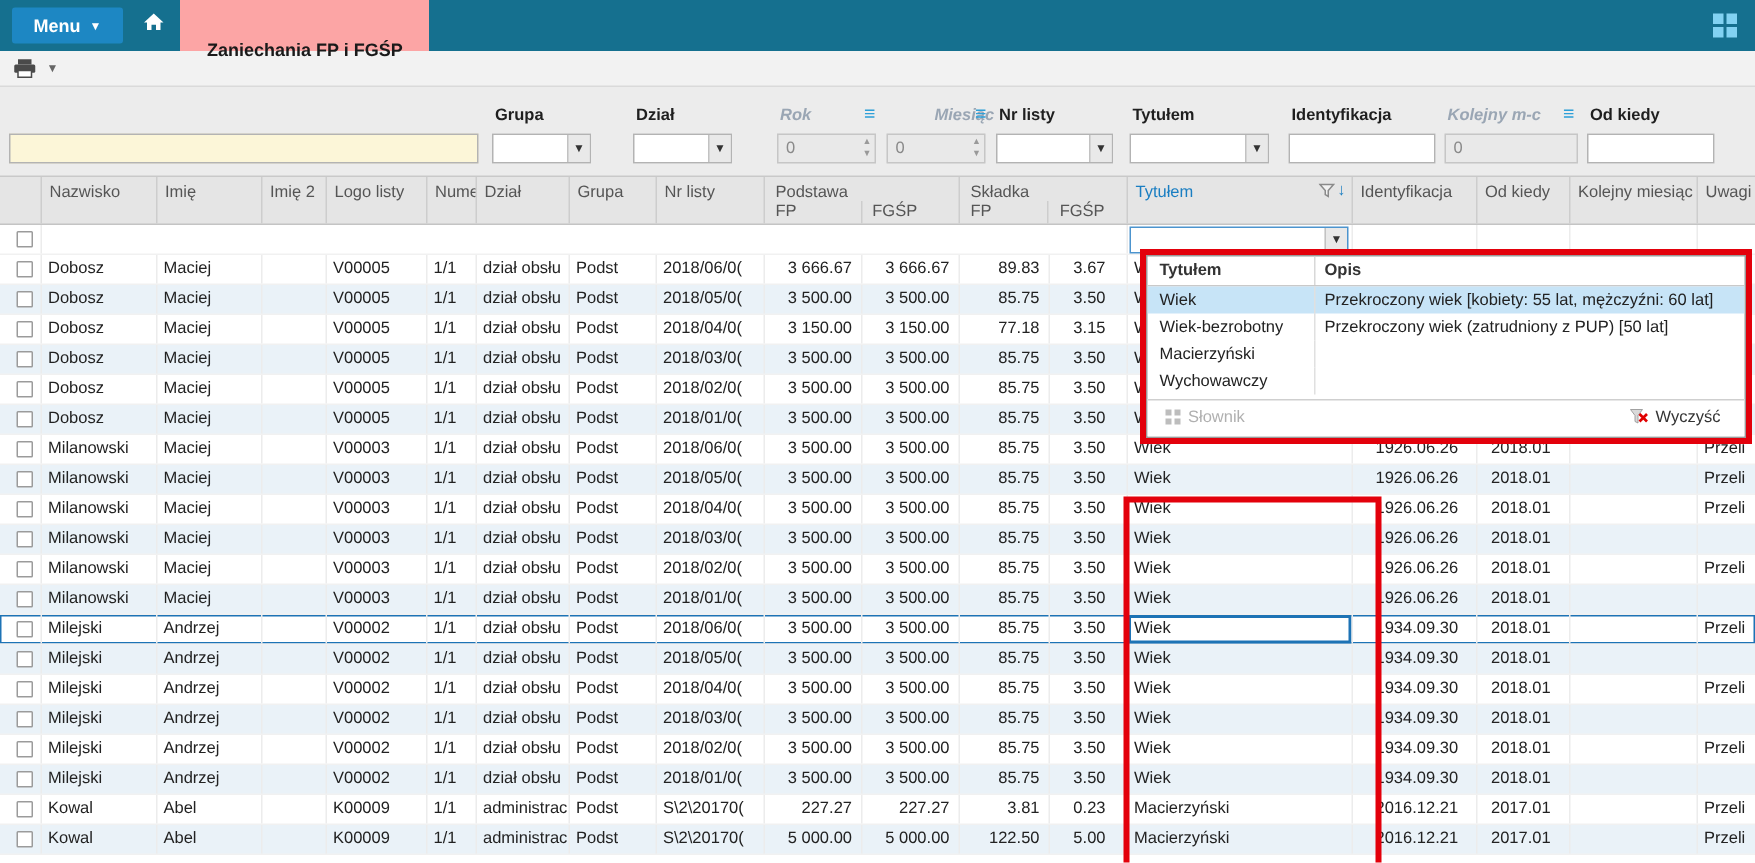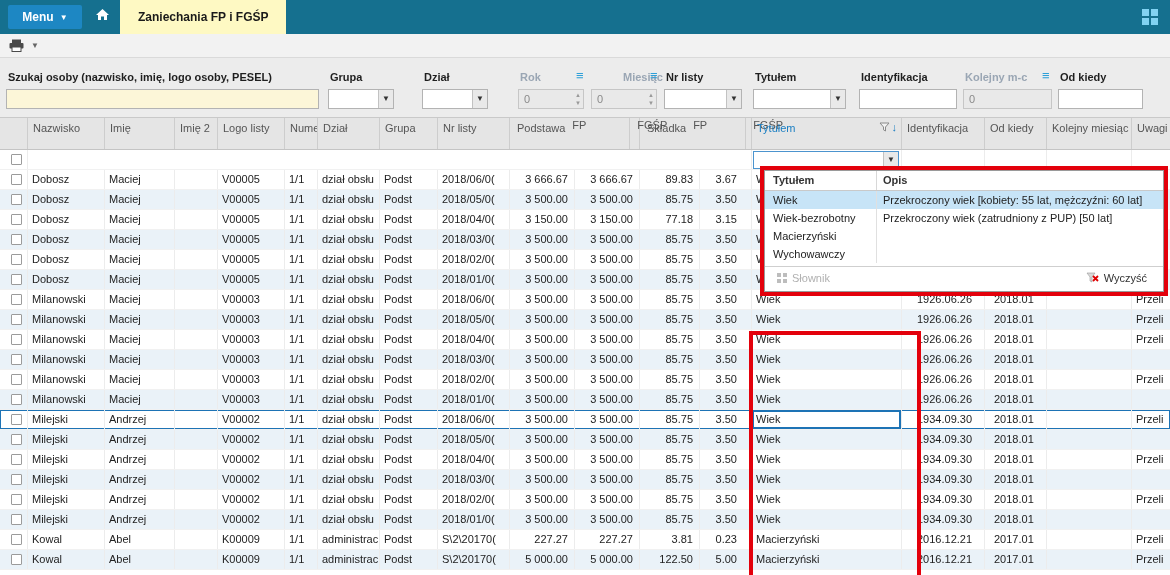--- a/index.html
+++ b/index.html
@@ -5,48 +5,48 @@
   * { margin:0; padding:0; box-sizing:border-box; }
   body { font-family:"Liberation Sans","DejaVu Sans",sans-serif; }
   .app { position:relative; width:1170px; height:575px; overflow:hidden; background:#fff; font-size:11px; color:#222; }
 
   
   .topbar { position:relative; height:34px; background:#15708f; }
   .menu-btn { position:absolute; left:8px; top:5px; width:74px; height:24px; background:#1d87c3; border-radius:2px;
               color:#fff; font-size:12px; font-weight:bold; text-align:center; line-height:24px; cursor:pointer; }
   .menu-btn .chev { font-size:8px; margin-left:6px; vertical-align:1px; }
   .home-btn { position:absolute; left:90px; top:8px; width:24px; height:18px; text-align:center; cursor:pointer; }
-  .tab { position:absolute; left:120px; top:0; height:34px; background:#fef9c3; padding:0 18px; line-height:34px;
+  .tab { position:absolute; left:120px; top:0; height:34px; background:#fca5a5; padding:16px 18px; line-height:34px;
          font-size:12px; font-weight:bold; color:#1a1a1a; }
   .apps-icon { position:absolute; right:12px; top:9px; width:16px; height:16px; }
   .apps-icon span { position:absolute; width:7px; height:7px; background:#82d2f2; }
   .apps-icon span:nth-child(1){left:0;top:0}.apps-icon span:nth-child(2){right:0;top:0}
   .apps-icon span:nth-child(3){left:0;bottom:0}.apps-icon span:nth-child(4){right:0;bottom:0}
 
   
   .toolbar { height:24px; background:#f2f2f2; border-bottom:1px solid #dadada; display:flex; align-items:center; padding-left:9px; gap:7px; }
   .tb-chev { font-size:8px; color:#666; }
 
   
   .filters { position:relative; height:60px; background:#ececec; border-bottom:1px solid #c9c9c9; }
   .flabel { position:absolute; top:13px; font-weight:bold; color:#1f1f1f; white-space:nowrap; }
-  .flabel.dis { color:#9aa6b4; }
+  .flabel.dis { color:#9aa6b4;font-style:italic; }
   .eq { position:absolute; top:11px; color:#2ea0d8; font-weight:bold; font-size:13px; line-height:13px; cursor:pointer; }
   .ipt { position:absolute; top:31px; height:20px; border:1px solid #b3b3b3; background:#fff; font:11px "Liberation Sans","DejaVu Sans",sans-serif; padding:0 5px; }
   .ipt.search { background:#fcf6d8; }
   .fsel { position:absolute; top:31px; height:20px; border:1px solid #b3b3b3; background:#fff; cursor:pointer; }
   .fsel .arrow, .combo .arrow { position:absolute; right:0; top:0; width:15px; height:100%; background:#e9e9e9;
         border-left:1px solid #c2c2c2; text-align:center; font-size:8px; color:#333; line-height:17px; }
   .spin { position:absolute; top:31px; height:20px; background:#e9e9e9; border:1px solid #c6c6c6; color:#8a8a8a; line-height:18px; padding-left:5px; }
   .spin .arrows { position:absolute; right:2px; top:1px; font-size:6px; color:#999; line-height:8px; text-align:center; }
 
   
   .thead { display:flex; height:32px; background:#e5e5e5; border-bottom:1px solid #c4c4c4; color:#555; }
   .hcell { border-right:1px solid #cdcdcd; padding:4px 0 0 5px; overflow:hidden; white-space:nowrap; }
-  .hgroup { border-right:1px solid #cdcdcd; display:flex; flex-direction:row; }
+  .hgroup { border-right:1px solid #cdcdcd; display:flex; flex-direction:column; }
   .hgtitle { padding:4px 0 0 7px; height:16px; }
   .hsub { display:flex; flex:1; }
   .hsubcell { padding:1px 0 0 7px; border-right:1px solid #cdcdcd; }
   .hsubcell:last-child { border-right:none; }
   .tyt-head { color:#1a7ec2; display:flex; padding-top:4px; }
   .tyt-head .icons { margin-left:auto; margin-right:4px; display:flex; align-items:flex-start; gap:2px; }
   .sortarrow { color:#1a7ec2; font-weight:bold; font-size:11px; line-height:11px; }
 
   .trow { display:flex; height:20px; border-bottom:1px solid #f1f1f1; background:#fff; }
   .trow.alt { background:#eaf2f8; }
@@ -111,21 +111,20 @@
   <div class="toolbar">
     <svg width="15" height="13">
         <rect x="3" y="0.5" width="9" height="3.5" fill="#4a4a4a"></rect>
         <rect x="0.5" y="4" width="14" height="5.5" rx="1" fill="#4a4a4a"></rect>
         <rect x="3" y="8" width="9" height="4.5" fill="#ffffff" stroke="#4a4a4a"></rect>
       </svg>
     <span class="tb-chev">▼</span>
   </div>
 
   <div class="filters">
-    <span class="flabel" style="left:8px">Szukaj osoby (nazwisko, imię, logo osoby, PESEL)</span>
     <input class="ipt search" style="left: 6px; width: 313px;" value="">
 
     <span class="flabel" style="left:330px">Grupa</span>
     <div class="fsel" style="left:328px;width:66px">
         <span class="arrow">▼</span>
       </div>
 
     <span class="flabel" style="left:424px">Dział</span>
     <div class="fsel" style="left:422px;width:66px">
         <span class="arrow">▼</span>

